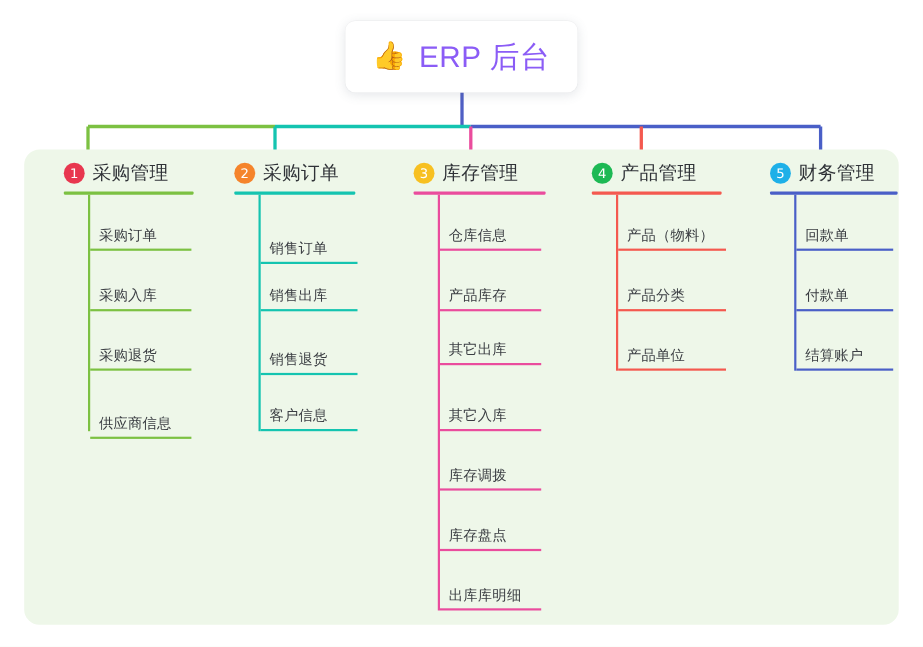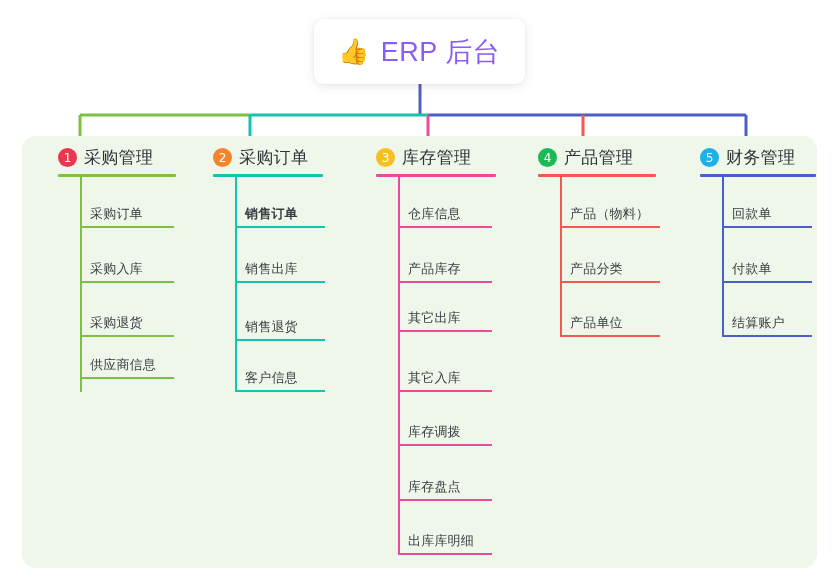--- a/index.html
+++ b/index.html
@@ -104,33 +104,33 @@
           <div class="leaf-rule" style="width: 92px; background: rgb(124, 193, 66);"></div>
         </div>
         <div class="leaf" style="top: 122.5px; width: 92px; height: 24px;">
           <span class="leaf-label">采购入库</span>
           <div class="leaf-rule" style="width: 92px; background: rgb(124, 193, 66);"></div>
         </div>
         <div class="leaf" style="top: 177px; width: 92px; height: 24px;">
           <span class="leaf-label">采购退货</span>
           <div class="leaf-rule" style="width: 92px; background: rgb(124, 193, 66);"></div>
         </div>
-        <div class="leaf" style="top: 219px; width: 92px; height: 24px;">
+        <div class="leaf" style="top: 239px; width: 92px; height: 24px;">
           <span class="leaf-label">供应商信息</span>
           <div class="leaf-rule" style="width: 92px; background: rgb(124, 193, 66);"></div>
         </div>
       </div>
       <div class="col" style="left: 191px;">
         <div class="col-head">
           <span class="badge" style="background: rgb(245, 132, 43);">2</span>
           <span class="col-title">采购订单</span>
         </div>
         <div class="head-rule" style="width: 110px; background: rgb(20, 196, 176);"></div>
         <div class="spine" style="background: rgb(20, 196, 176); left: 22px; height: 214.5px;"></div>
-        <div class="leaf" style="top: 68px; width: 88px; height: 24px; font-weight: bold;">
+        <div class="leaf" style="top: 80px; width: 88px; height: 24px;">
           <span class="leaf-label">销售订单</span>
           <div class="leaf-rule" style="width: 88px; background: rgb(20, 196, 176);"></div>
         </div>
         <div class="leaf" style="top: 122.5px; width: 88px; height: 24px;">
           <span class="leaf-label">销售出库</span>
           <div class="leaf-rule" style="width: 88px; background: rgb(20, 196, 176);"></div>
         </div>
         <div class="leaf" style="top: 181px; width: 88px; height: 24px;">
           <span class="leaf-label">销售退货</span>
           <div class="leaf-rule" style="width: 88px; background: rgb(20, 196, 176);"></div>

